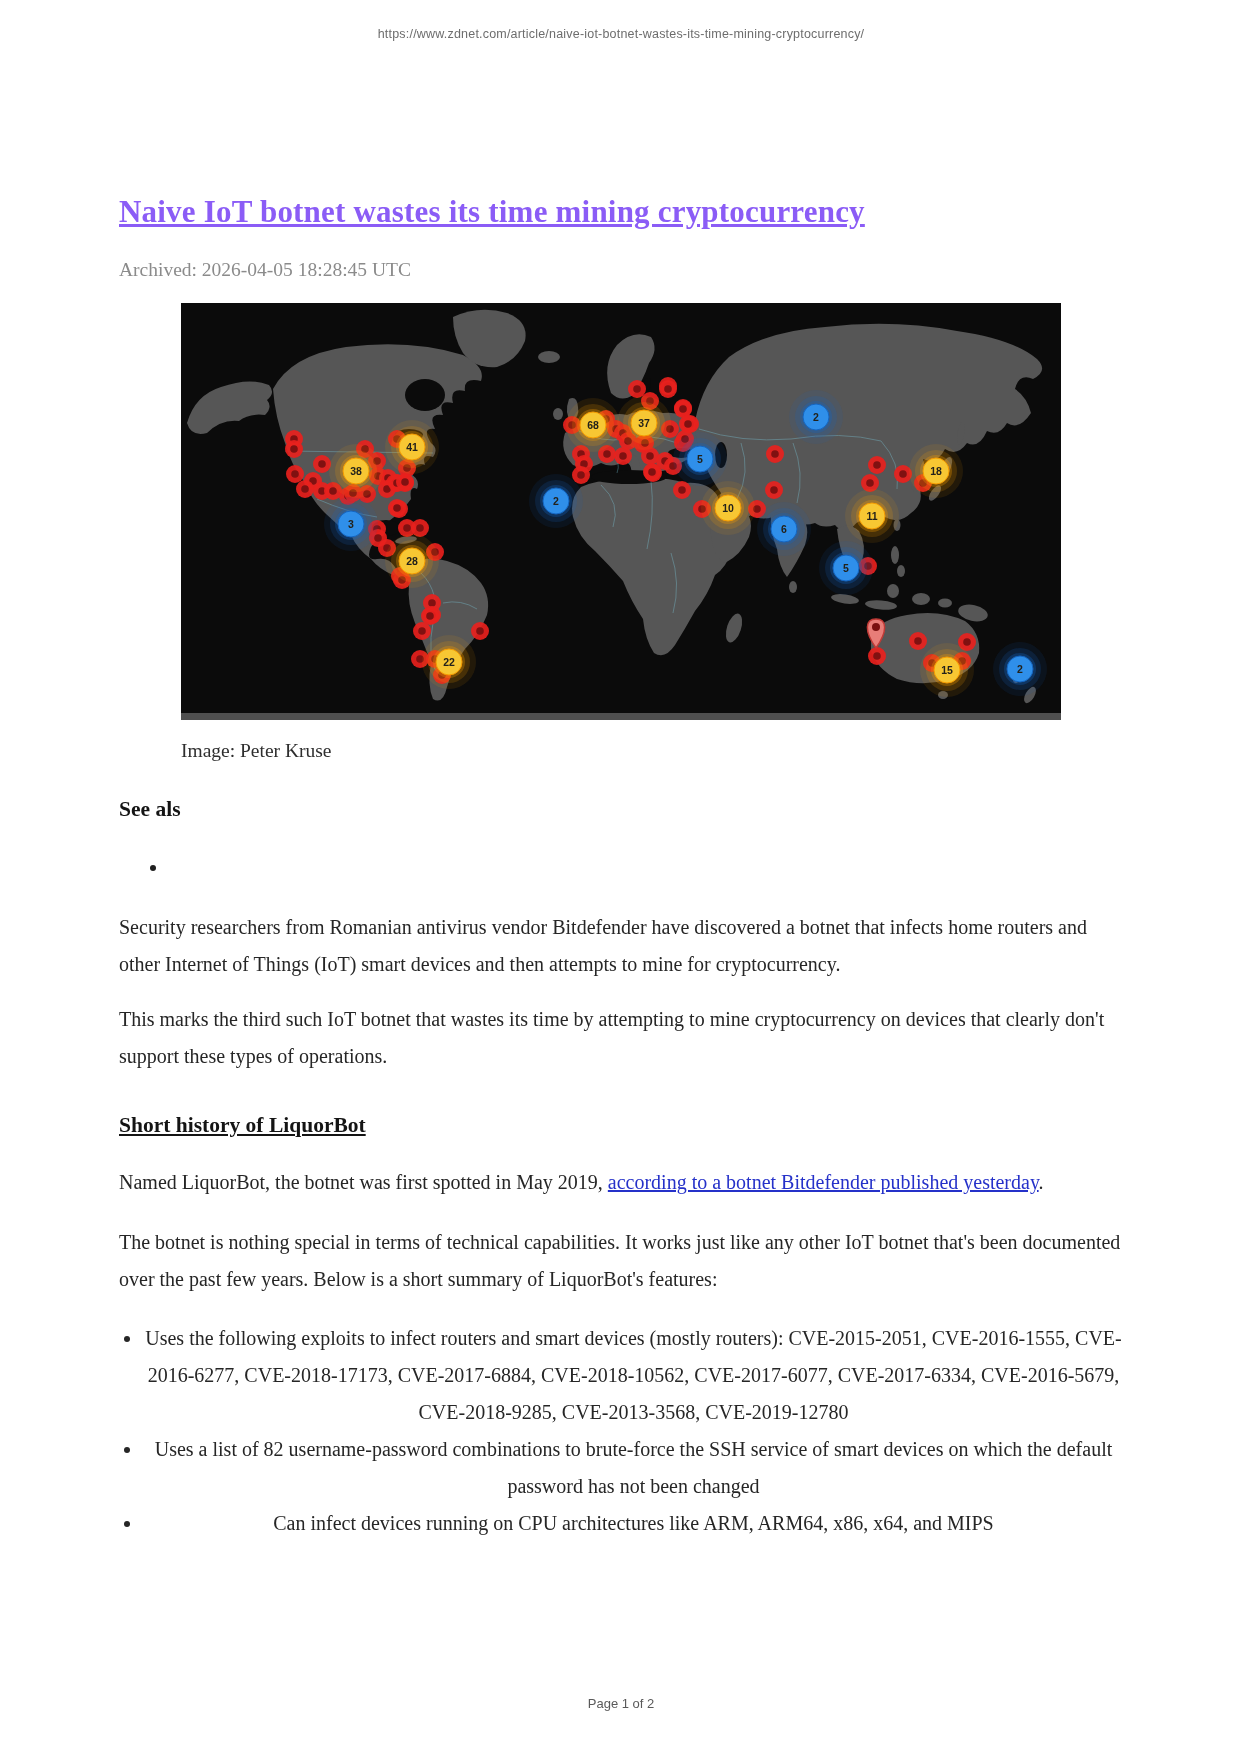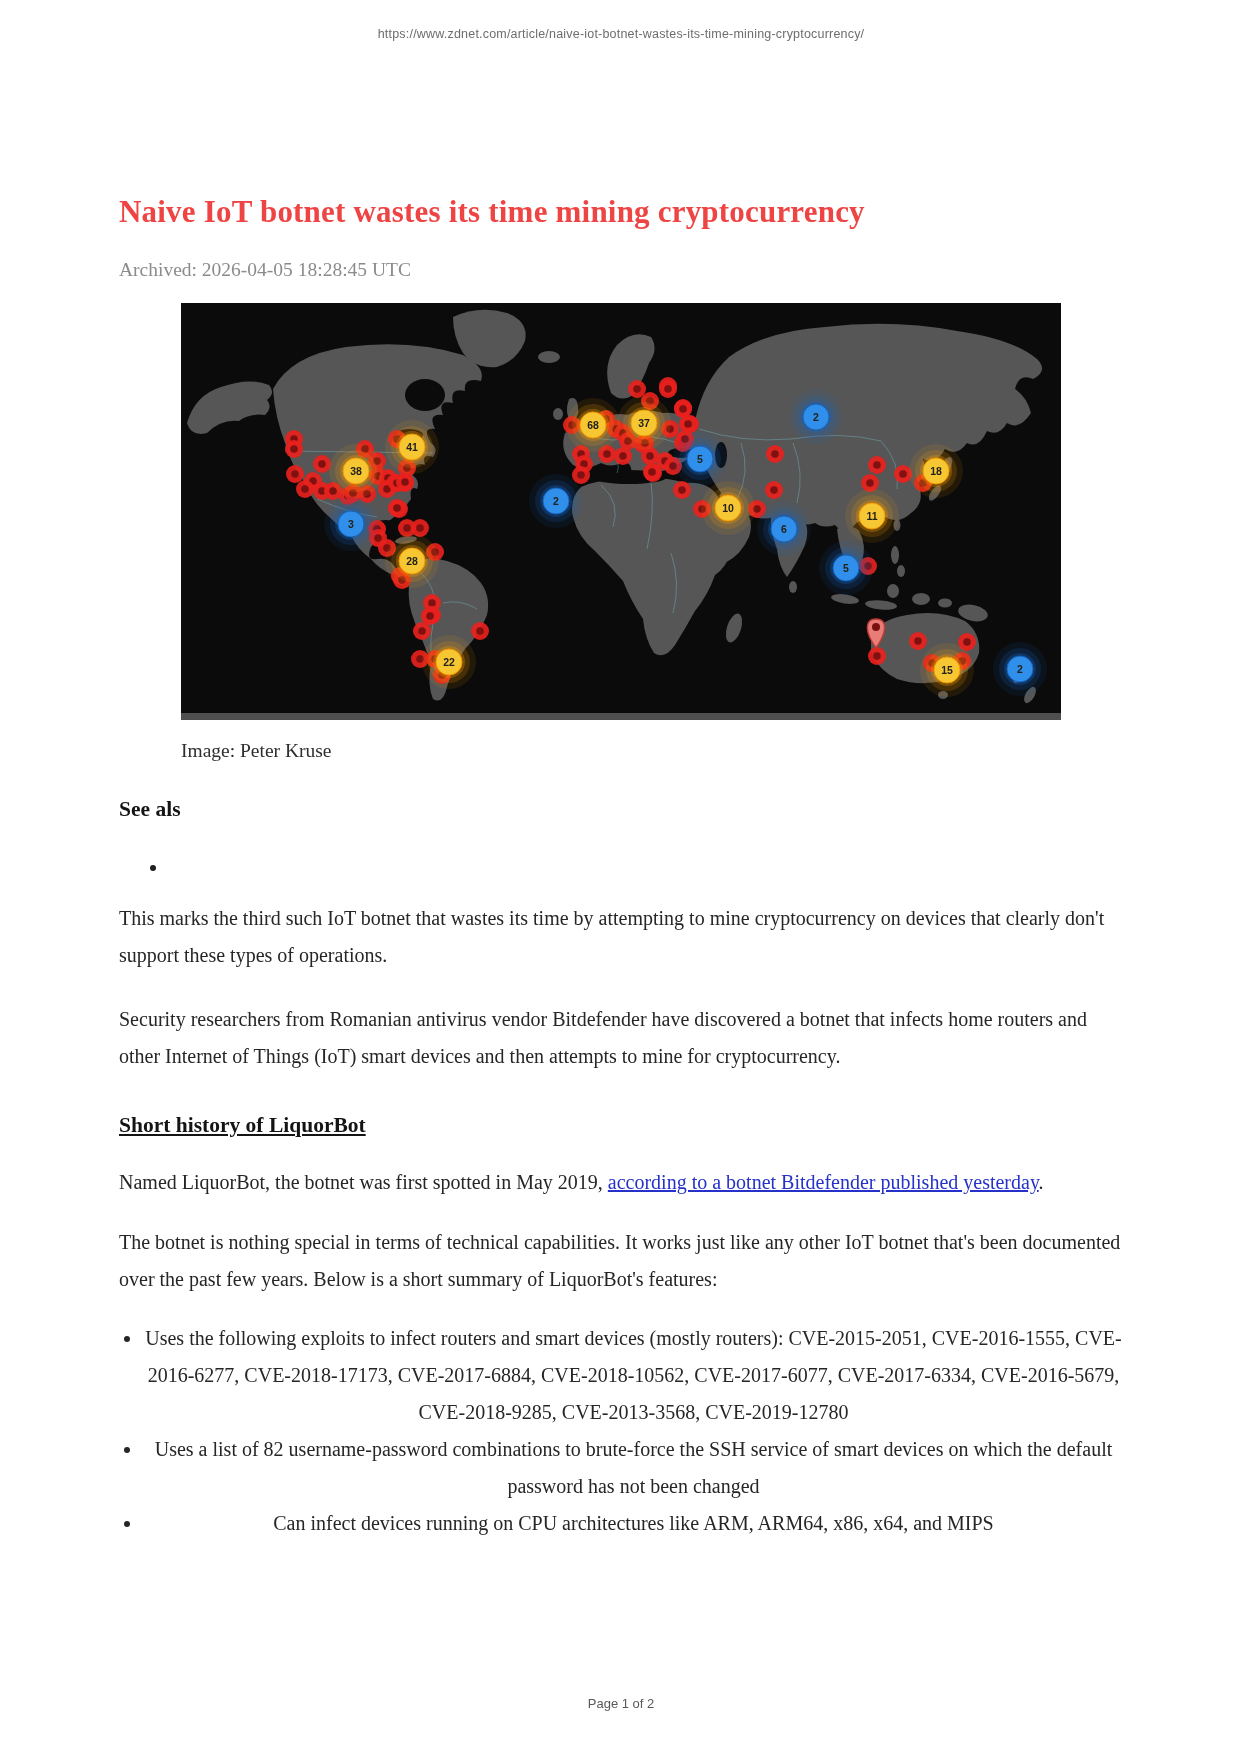--- a/index.html
+++ b/index.html
@@ -8,22 +8,22 @@
     width:1242px; height:1756px; position:relative; overflow:hidden;
     font-family:"Liberation Serif", serif; color:#1f1f1f;
   }
   .url-header {
     position:absolute; top:27px; left:0; width:100%;
     text-align:center; font-family:"Liberation Sans", sans-serif;
     font-size:12.5px; color:#6d6d6d; letter-spacing:.2px;
   }
   .content { position:absolute; left:119px; top:0; width:1005px; }
   h1.title {
-    margin-top:193px; font-size:31px; font-weight:bold; color:#ef4444;
-    line-height:38px; letter-spacing:.2px;
+    margin-top:193px; font-size:31px; font-weight:bold; color:#8b5cf6;
+    line-height:38px; letter-spacing:.2px;text-decoration:underline;
   }
   .byline  { margin-top:58px; font-size:19.5px; color:#4a4a4a; }
   .archived{ margin-top:28px; font-size:19.5px; color:#8b8b8b; }
   figure.map-figure {
     margin-top:22px; margin-left:62px; width:880px; height:417px;
     background:#0b0b0b; overflow:hidden;
   }
   figure.map-figure svg { display:block; }
   .caption { margin-top:20px; margin-left:62px; font-size:19.5px; color:#2e2e2e; }
   h2.subhead { margin-top:34px; font-size:21.5px; font-weight:bold; color:#141414; line-height:26px; }
@@ -390,22 +390,22 @@
     </svg>
   </figure>
 
   <figcaption class="caption">Image: Peter Kruse</figcaption>
 
   <h2 class="subhead">See als</h2>
   <ul class="see-also-list">
     <li></li>
   </ul>
 
+  <p class="body-p first-after-list">Security researchers from Romanian antivirus vendor Bitdefender have discovered a botnet that infects home routers and other Internet of Things (IoT) smart devices and then attempts to mine for cryptocurrency.</p>
   <p class="body-p">This marks the third such IoT botnet that wastes its time by attempting to mine cryptocurrency on devices that clearly don't support these types of operations.</p>
-  <p class="body-p first-after-list">Security researchers from Romanian antivirus vendor Bitdefender have discovered a botnet that infects home routers and other Internet of Things (IoT) smart devices and then attempts to mine for cryptocurrency.</p>
 
   <h2 class="subhead subhead-2">Short history of LiquorBot</h2>
 
   <p class="body-p after-head"><span>Named LiquorBot, the botnet was first spotted in May 2019, </span><a class="link" href="#">according to a botnet Bitdefender published yesterday</a><span>.</span></p>
 
   <p class="body-p mid">The botnet is nothing special in terms of technical capabilities. It works just like any other IoT botnet that's been documented over the past few years. Below is a short summary of LiquorBot's features:</p>
 
   <ul class="features-list">
       <li>Uses the following exploits to infect routers and smart devices (mostly routers): CVE-2015-2051, CVE-2016-1555, CVE-2016-6277, CVE-2018-17173, CVE-2017-6884, CVE-2018-10562, CVE-2017-6077, CVE-2017-6334, CVE-2016-5679, CVE-2018-9285, CVE-2013-3568, CVE-2019-12780</li>
       <li>Uses a list of 82 username-password combinations to brute-force the SSH service of smart devices on which the default password has not been changed</li>

